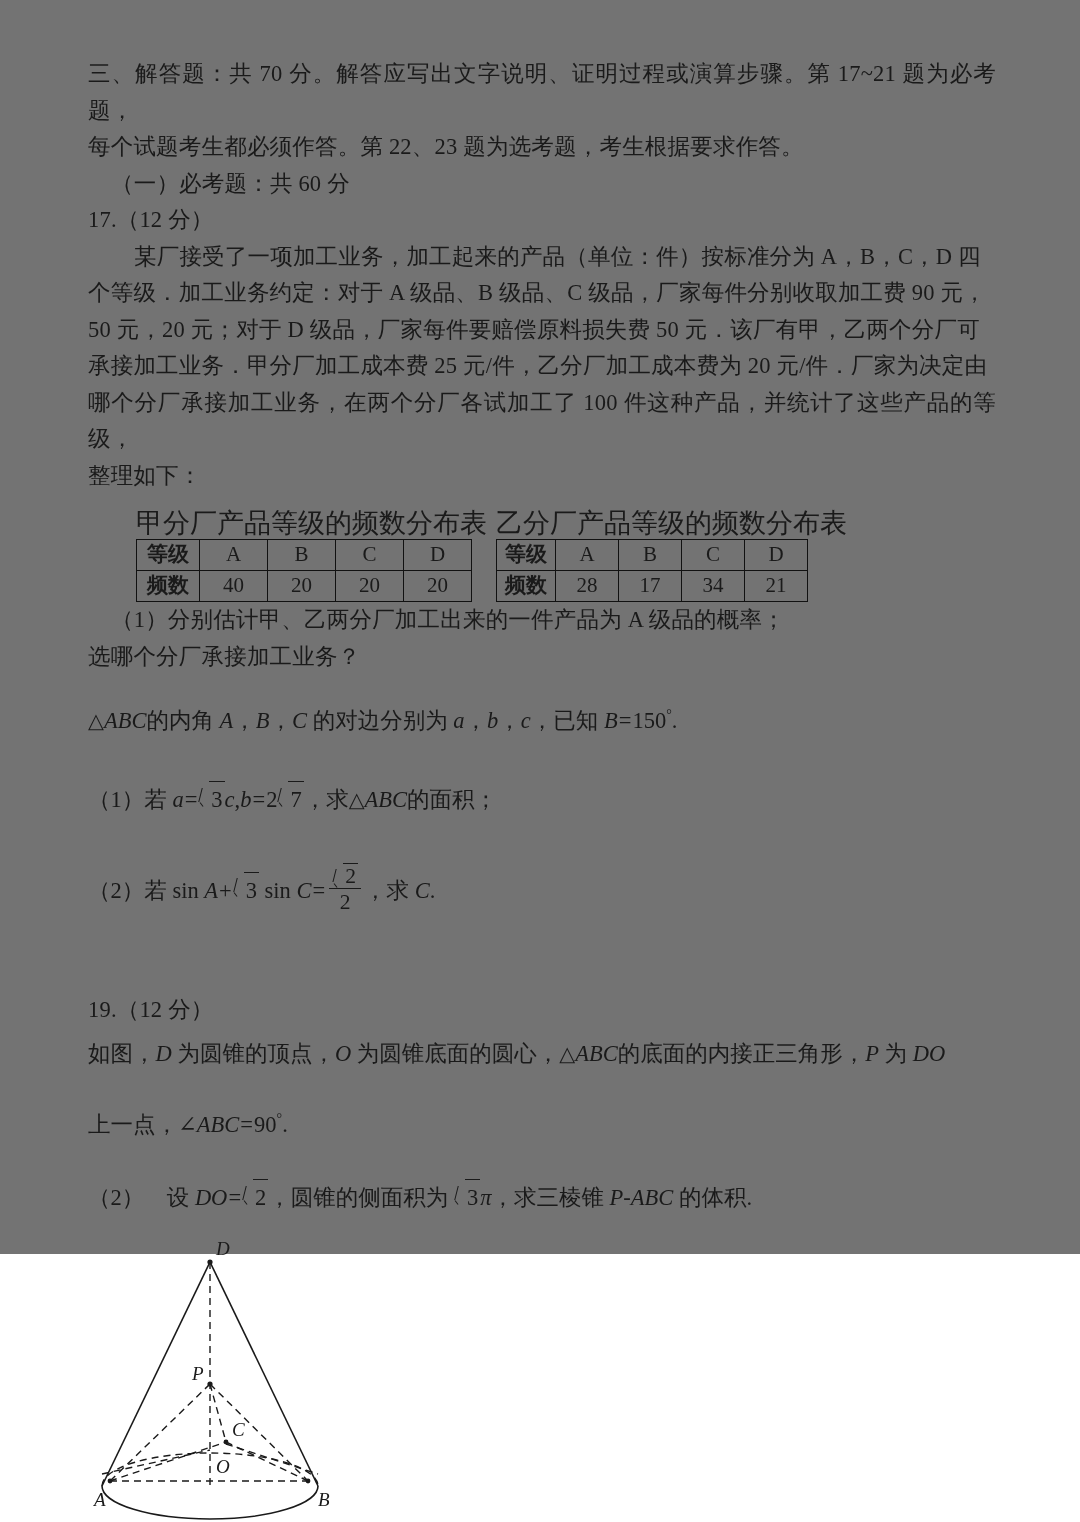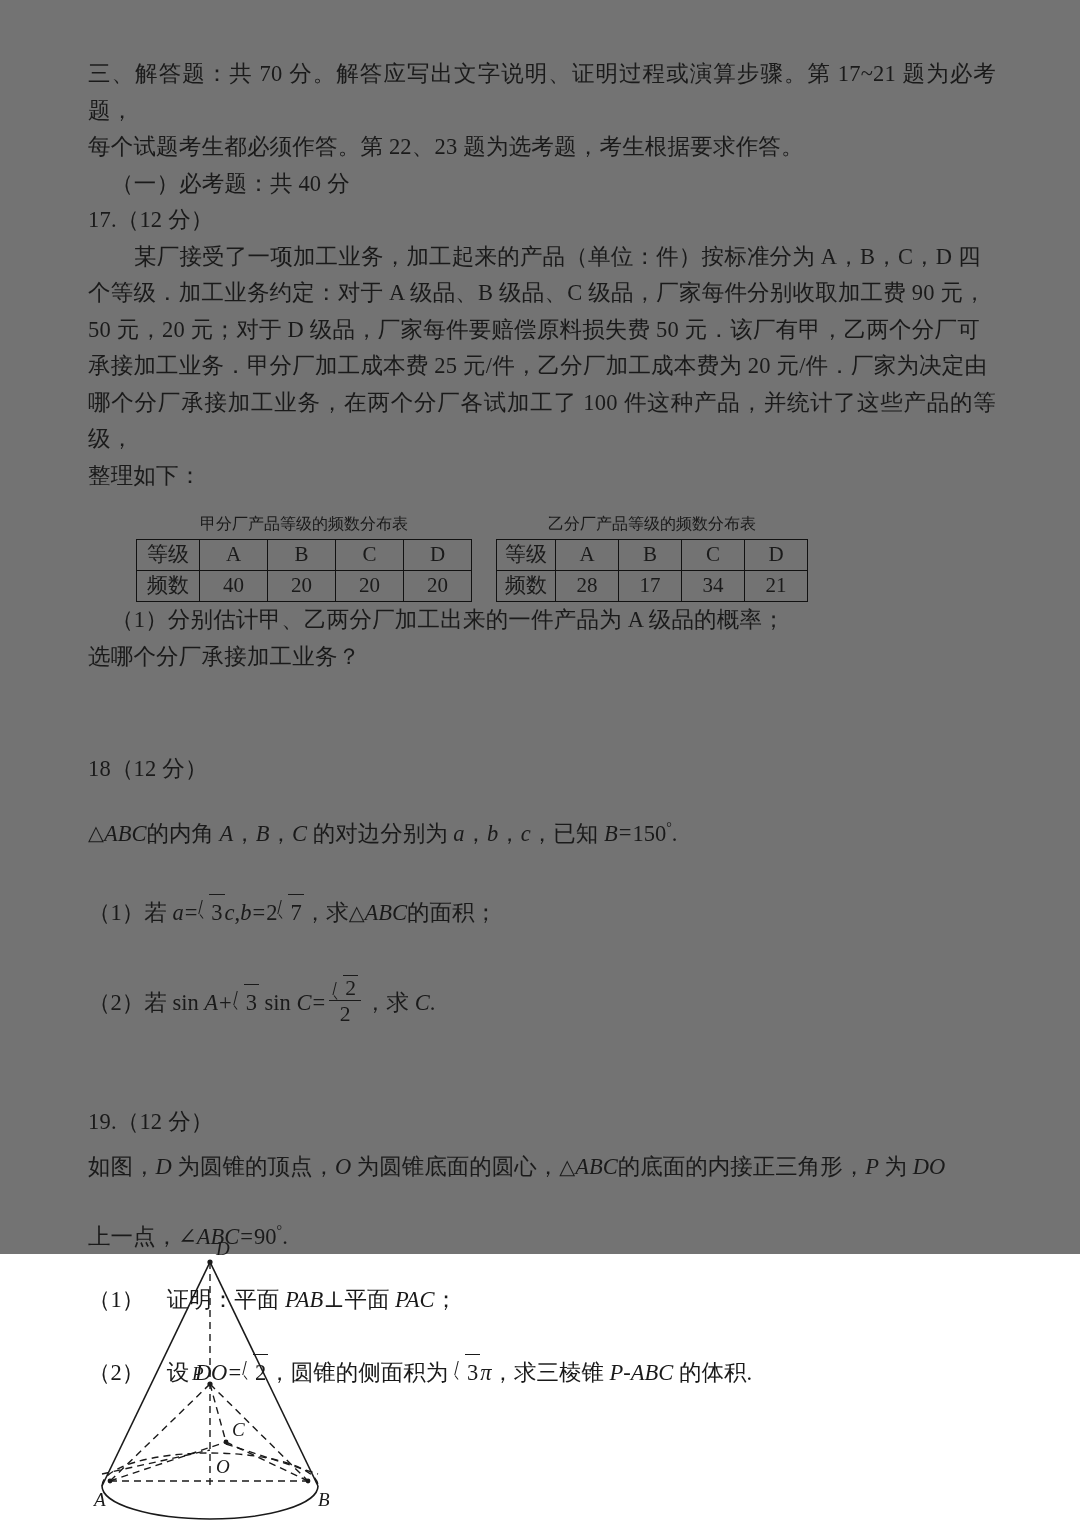--- a/index.html
+++ b/index.html
@@ -57,38 +57,38 @@
   
   .tables-row {
     position: relative;
     margin-top: 16px;
     height: 92px;
   }
   .tbl-block { position: absolute; top: 0; }
   .tbl-block.left  { left: 48px; }
   .tbl-block.right { left: 408px; }
   .tbl-caption {
-    font-size: 16px;
+    font-size: 27px;
     line-height: 27px;
     text-align: center;
     white-space: nowrap;
     margin-bottom: 2px;
   }
   table.freq {
     border-collapse: collapse;
     font-size: 21px;
   }
   table.freq td {
     border: 1.4px solid #111;
     text-align: center;
     padding: 2px 0 3px 0;
     height: 25px;
     line-height: 25px;
   }
-  table.freq td.hd { width: 62px; font-weight: 400; }
+  table.freq td.hd { width: 62px; font-weight: 700; }
   table.freq td.cl { width: 67px; }
   table.freq.narrow td.hd { width: 58px; }
   table.freq.narrow td.cl { width: 62px; }
 
   
   .sqrt {
     display: inline-block;
     position: relative;
     padding-left: 10px;
     white-space: nowrap;
@@ -162,21 +162,21 @@
   }
 </style>
 </head>
 <body>
 
 <div class="page">
   <div class="content">
 
     <p class="para">三、解答题：共 70 分。解答应写出文字说明、证明过程或演算步骤。第 17~21 题为必考题，</p>
     <p class="para">每个试题考生都必须作答。第 22、23 题为选考题，考生根据要求作答。</p>
-    <p class="para indent1">（一）必考题：共 40 分</p>
+    <p class="para indent1">（一）必考题：共 60 分</p>
 
     <p class="para">17.（12 分）</p>
     <p class="para indent2">某厂接受了一项加工业务，加工起来的产品（单位：件）按标准分为 A，B，C，D 四</p>
     <p class="para">个等级．加工业务约定：对于 A 级品、B 级品、C 级品，厂家每件分别收取加工费 90 元，</p>
     <p class="para">50 元，20 元；对于 D 级品，厂家每件要赔偿原料损失费 50 元．该厂有甲，乙两个分厂可</p>
     <p class="para">承接加工业务．甲分厂加工成本费 25 元/件，乙分厂加工成本费为 20 元/件．厂家为决定由</p>
     <p class="para">哪个分厂承接加工业务，在两个分厂各试加工了 100 件这种产品，并统计了这些产品的等级，</p>
     <p class="para">整理如下：</p>
 
     <div class="tables-row">
@@ -223,35 +223,33 @@
           </tr>
         </tbody>
           </table>
       </div>
 
     </div>
 
     <p class="para indent1">（1）分别估计甲、乙两分厂加工出来的一件产品为 A 级品的概率；</p>
     <p class="para">选哪个分厂承接加工业务？</p>
 
-    <p class="para sp-top-28" style="margin-top:76px">18（12 分）</p>
 
     <p class="line" style="margin-top:22px"><span class="tri"></span><i>ABC</i><span>的内角 </span><i>A</i>，<i>B</i>，<i>C</i><span> 的对边分别为 </span><i>a</i>，<i>b</i>，<i>c</i><span>，已知 </span><i>B</i><span class="op">=</span><span class="mn">150</span><span class="deg">°</span><span>.</span></p>
 
     <p class="line" style="margin-top:42px"><span>（1）若 </span><i>a</i><span class="op">=</span><span class="sqrt"><span class="rad mn">3</span></span><i>c</i><span>,</span><i>b</i><span class="op">=</span><span class="mn">2</span><span class="sqrt"><span class="rad mn">7</span></span><span>，求</span><span class="tri"></span><i>ABC</i><span>的面积；</span></p>
 
     <p class="line" style="margin-top:44px"><span>（2）若 </span><span class="mn">sin</span>&nbsp;<i>A</i><span class="op">+</span><span class="sqrt"><span class="rad mn">3</span></span>&nbsp;<span class="mn">sin</span>&nbsp;<i>C</i><span class="op">=</span><span class="frac"><span class="num"><span class="sqrt"><span class="rad mn">2</span></span></span><span class="den mn">2</span></span><span>，求 </span><i>C</i><span>.</span></p>
 
     <p class="para" style="margin-top:78px">19.（12 分）</p>
 
     <p class="line" style="margin-top:8px"><span>如图，</span><i>D</i><span> 为圆锥的顶点，</span><i>O</i><span> 为圆锥底面的圆心，</span><span class="tri"></span><i>ABC</i><span>的底面的内接正三角形，</span><i>P</i><span> 为 </span><i>DO</i></p>
 
     <p class="line" style="margin-top:28px"><span>上一点，</span><span class="mn">∠</span><i>ABC</i><span class="op">=</span><span class="mn">90</span><span class="deg">°</span><span>.</span></p>
 
-    <p class="line" style="margin-top:26px"><span>（1）</span>&nbsp;&nbsp;&nbsp;&nbsp;<span>证明：平面 </span><i>PAB</i><span class="mn">⊥</span><span>平面 </span><i>PAC</i><span>；</span></p>
 
     <p class="line" style="margin-top:36px"><span>（2）</span>&nbsp;&nbsp;&nbsp;&nbsp;<span>设 </span><i>DO</i><span class="op">=</span><span class="sqrt"><span class="rad mn">2</span></span><span>，圆锥的侧面积为 </span><span class="sqrt"><span class="rad mn">3</span></span><i>π</i><span>，求三棱锥 </span><i>P-ABC</i><span> 的体积.</span></p>
 
   </div>
 
   <div class="figure-wrap">
     <svg width="300" height="284" viewBox="0 0 300 284">
 
       <path d="M 22 248 A 108 33 0 0 0 238 248" fill="none" stroke="#1a1a1a" stroke-width="1.6"></path>
       <path d="M 22 248 A 108 33 0 0 1 238 248" fill="none" stroke="#1a1a1a" stroke-width="1.4" stroke-dasharray="7,5"></path>

